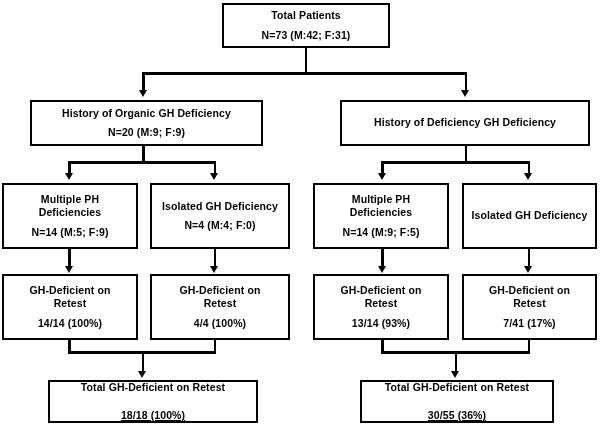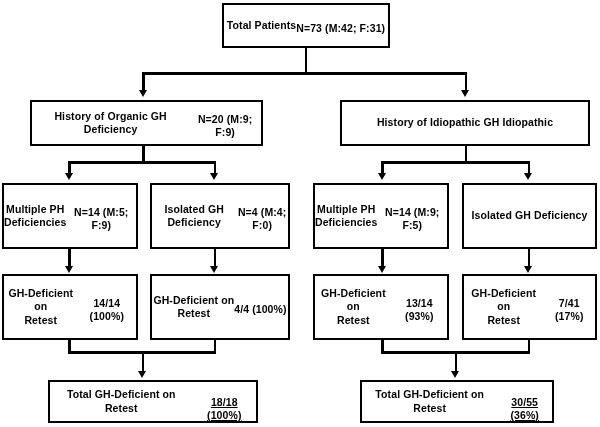--- a/index.html
+++ b/index.html
@@ -14,21 +14,21 @@
     background: #ffffff;
     font-family: "Liberation Sans", sans-serif;
     overflow: hidden;
   }
   .node {
     position: absolute;
     box-sizing: border-box;
     border: 2.5px solid #000000;
     background: #ffffff;
     display: flex;
-    flex-direction: row;
+    flex-direction: column;
     align-items: center;
     justify-content: center;
     text-align: center;
     color: #000000;
     font-weight: bold;
     line-height: 1.25;
   }
   .node .title {
     font-size: 10.5px;
     letter-spacing: 0.1px;
@@ -112,21 +112,21 @@
     <div class="title">Total Patients</div>
     <div class="count">N=73 (M:42; F:31)</div>
   </div>
 
   <div class="node" style="left:30px; top:100px; width:233px; height:46px;">
     <div class="title">History of Organic GH Deficiency</div>
     <div class="count">N=20 (M:9; F:9)</div>
   </div>
 
   <div class="node" style="left:340px; top:100px; width:250px; height:46px;">
-    <div class="title">History of Idiopathic GH Idiopathic</div>
+    <div class="title">History of Deficiency GH Deficiency</div>
   </div>
 
   <div class="node" style="left:2px; top:183px; width:136px; height:66px;">
     <div class="title">Multiple PH
 Deficiencies</div>
     <div class="count">N=14 (M:5; F:9)</div>
   </div>
 
   <div class="node" style="left:150px; top:183px; width:140px; height:66px;">
     <div class="title">Isolated GH Deficiency</div>

